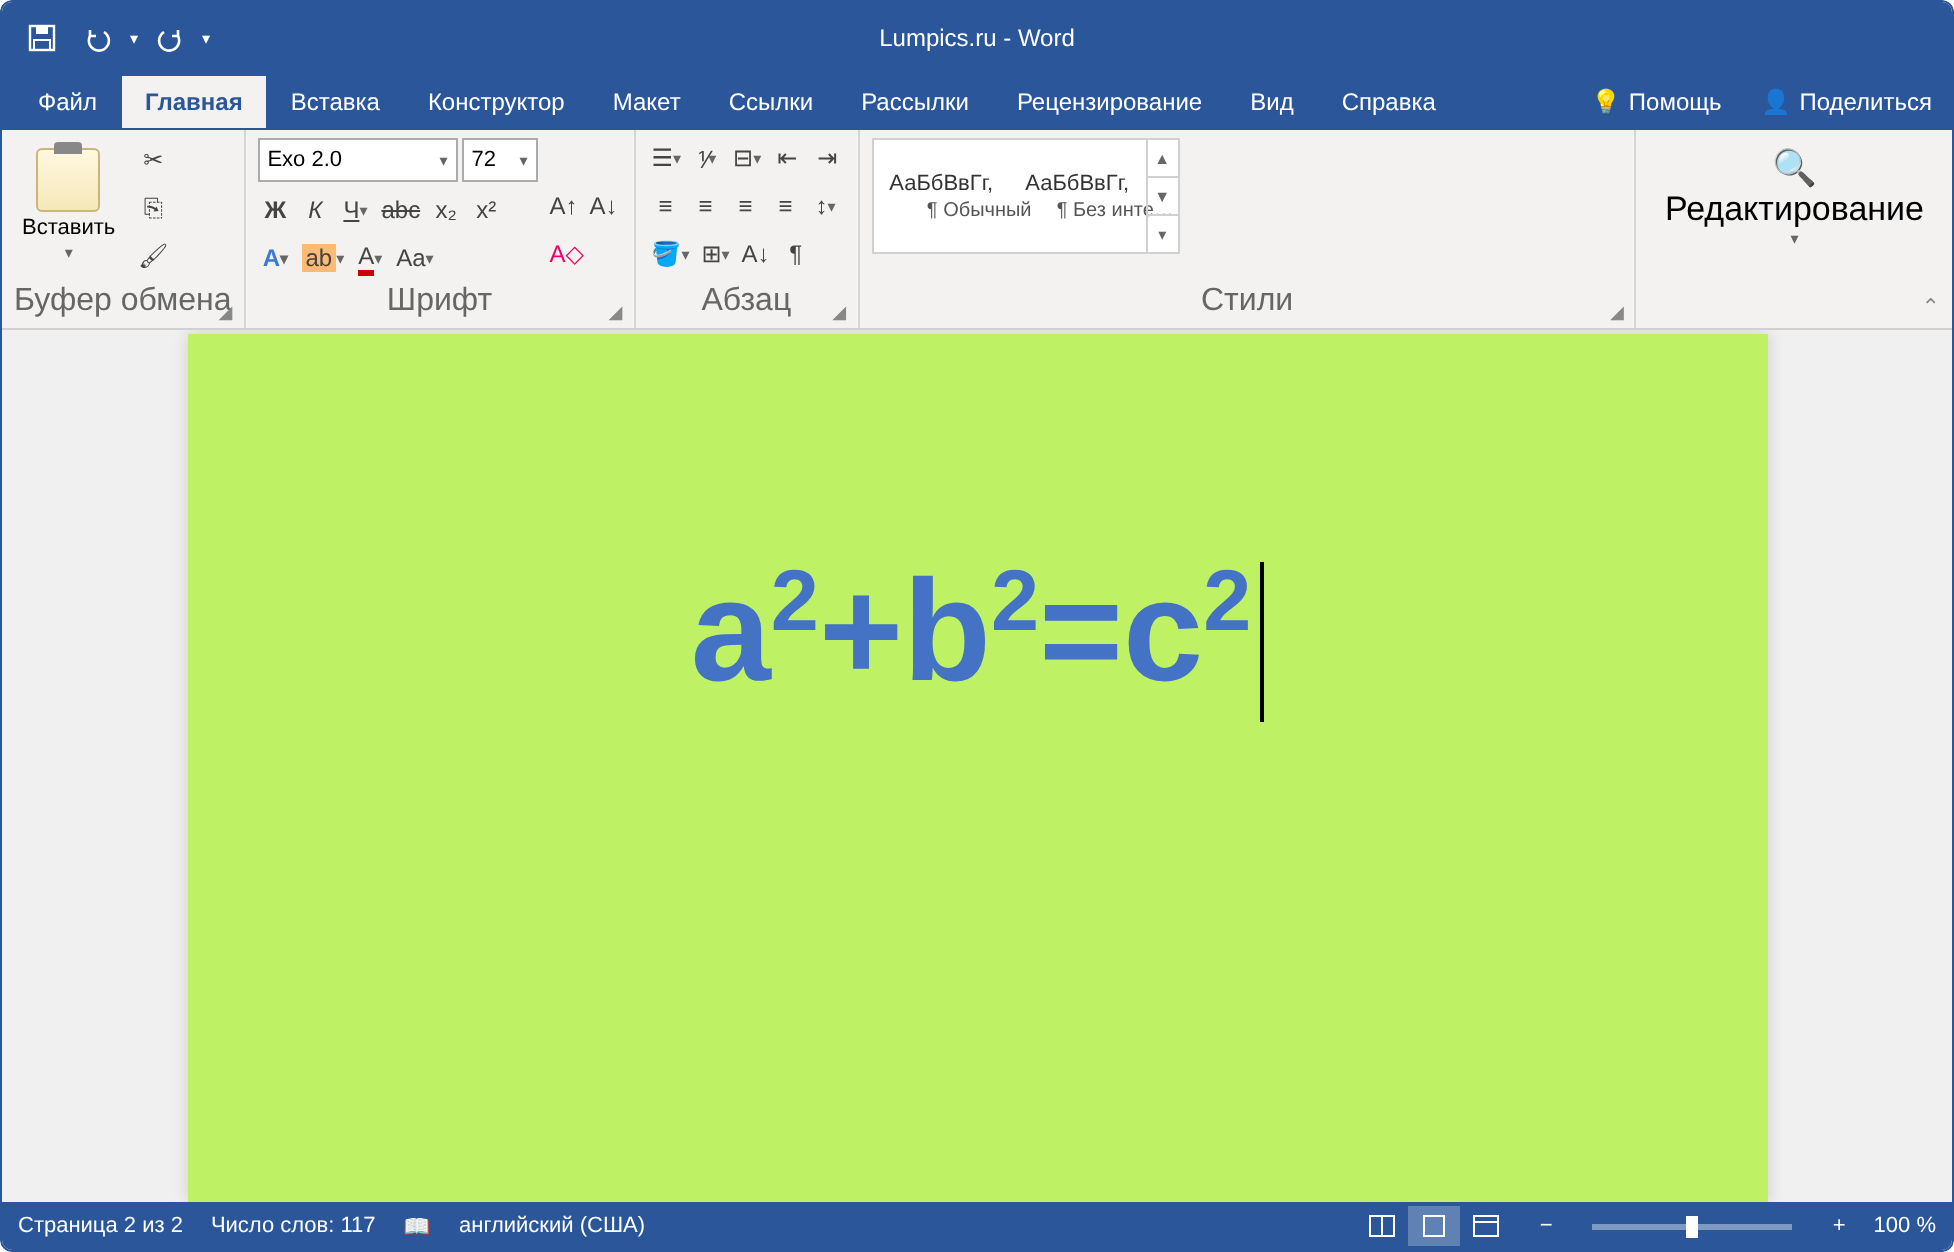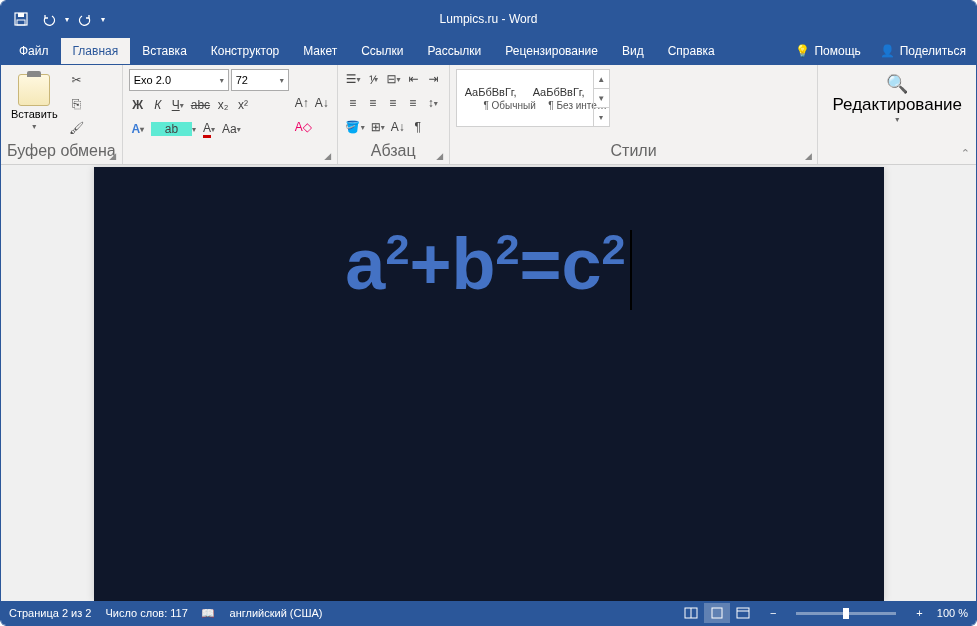--- a/index.html
+++ b/index.html
@@ -8,52 +8,52 @@
 .titlebar { background: #2b579a; color: #fff; height: 36px; display: flex; align-items: center; font-size: 12px; position: relative; }
 .qat { display: flex; align-items: center; gap: 4px; padding: 0 8px; }
 .qat .qbtn { width: 24px; height: 24px; display: flex; align-items: center; justify-content: center; color: #fff; cursor: pointer; }
 .title-center { position: absolute; left: 50%; transform: translateX(-50%); font-size: 12px; }
 .title-right { margin-left: auto; display: flex; align-items: center; gap: 2px; padding-right: 0; }
 .user-area { display: flex; align-items: center; gap: 6px; padding: 0 8px; font-size: 12px; }
 .avatar { width: 22px; height: 22px; border-radius: 2px; background: #8b5a3c; display: flex; align-items: center; justify-content: center; font-size: 14px; }
 .winbtn { width: 46px; height: 36px; display: flex; align-items: center; justify-content: center; color: #fff; cursor: pointer; font-size: 12px; }
 .tabs { background: #2b579a; height: 28px; display: flex; align-items: center; padding: 0 0 0 6px; }
 .tab { color: #fff; font-size: 12px; padding: 6px 12px; cursor: pointer; }
-.tab.active { background: #f3f2f1; color: #2b579a; }
+.tab.active { background: #f3f2f1; color: #2b579a; font-weight: bold; }
 .right-tabs { margin-left: auto; display: flex; }
 .help-tab, .share-tab { color: #fff; font-size: 12px; padding: 6px 10px; cursor: pointer; display: flex; align-items: center; gap: 4px; }
 .ribbon { background: #f3f2f1; height: 100px; display: flex; border-bottom: 1px solid #d0d0d0; position: relative; }
 .ribbon-group { border-right: 1px solid #d6d6d6; padding: 4px 6px 2px 6px; display: flex; flex-direction: column; position: relative; }
 .ribbon-group-content { flex: 1; display: flex; align-items: flex-start; gap: 4px; }
 .ribbon-group-label { font-size: 16px; color: #666; text-align: center; padding: 2px 0; position: relative; }
 .dlg-launcher { position: absolute; bottom: 2px; right: 3px; width: 12px; height: 12px; font-size: 9px; color: #888; cursor: pointer; display: flex; align-items: center; justify-content: center; }
 .rbtn { min-width: 22px; height: 22px; display: flex; align-items: center; justify-content: center; font-size: 12px; color: #444; cursor: pointer; padding: 0 3px; }
 .rbtn.small { min-width: 18px; height: 20px; padding: 0 2px; }
 .row { display: flex; gap: 2px; align-items: center; }
 .col { display: flex; flex-direction: column; gap: 2px; }
 .paste-btn { display: flex; flex-direction: column; align-items: center; gap: 2px; padding: 4px; cursor: pointer; height: 66px; justify-content: center; }
 .paste-icon { width: 32px; height: 32px; background: linear-gradient(#fff8e0, #f5e8b8); border: 1px solid #c9b678; border-radius: 3px; position: relative; }
 .paste-icon::before { content: ''; position: absolute; top: -4px; left: 50%; transform: translateX(-50%); width: 14px; height: 6px; background: #888; border-radius: 2px 2px 0 0; }
 .paste-label { font-size: 11px; text-align: center; }
 .font-row { display: flex; gap: 2px; }
 .font-name { width: 100px; height: 22px; border: 1px solid #ababab; background: #fff; font-size: 11px; padding: 0 4px; display: flex; align-items: center; justify-content: space-between; }
-.font-size { width: 58px; height: 22px; border: 1px solid #ababab; background: #fff; font-size: 11px; padding: 0 4px; display: flex; align-items: center; justify-content: space-between; }
+.font-size { width: 38px; height: 22px; border: 1px solid #ababab; background: #fff; font-size: 11px; padding: 0 4px; display: flex; align-items: center; justify-content: space-between; }
 .dd { font-size: 8px; color: #666; }
 .style-box { width: 68px; height: 56px; border: 1px solid transparent; display: flex; flex-direction: column; align-items: center; justify-content: center; cursor: pointer; padding: 2px; }
 .style-preview { font-size: 11px; color: #333; margin-bottom: 2px; }
 .style-preview.big { font-size: 20px; font-weight: bold; }
 .style-name { font-size: 10px; color: #555; white-space: nowrap; overflow: hidden; text-overflow: ellipsis; width: 100%; text-align: center; margin-left: 38px; }
 .style-gallery { display: flex; border: 1px solid #d0d0d0; background: #fff; }
 .gallery-scroll { width: 16px; display: flex; flex-direction: column; border-left: 1px solid #d0d0d0; }
 .gallery-scroll div { flex: 1; display: flex; align-items: center; justify-content: center; font-size: 8px; color: #666; border-bottom: 1px solid #d0d0d0; cursor: pointer; }
 .gallery-scroll div:last-child { border-bottom: none; }
 .edit-btn { display: flex; flex-direction: column; align-items: center; padding: 4px 8px; cursor: pointer; }
 .collapse-btn { position: absolute; bottom: 4px; right: 6px; font-size: 11px; color: #888; cursor: pointer; }
 .document-area { flex: 1; background: #f0f0f0; display: flex; justify-content: center; overflow: hidden; position: relative; }
-.page { background: #0f172a; width: 790px; margin-top: 2px; box-shadow: 0 0 8px rgba(0,0,0,0.15); padding: 56px 40px; }
+.page { background: #bef264; width: 790px; margin-top: 2px; box-shadow: 0 0 8px rgba(0,0,0,0.15); padding: 108px 40px; }
 .equation { font-size: 72px; font-weight: bold; color: #4472c4; text-align: center; position: relative; }
 .equation sup { font-size: 0.6em; vertical-align: super; }
 .cursor { display: inline-block; width: 2px; height: 80px; background: #000; margin-left: 4px; vertical-align: middle; }
 .statusbar { height: 24px; background: #2b579a; color: #fff; display: flex; align-items: center; font-size: 11px; padding: 0 8px; gap: 14px; }
 .statusbar .spacer { flex: 1; }
 .view-btns { display: flex; gap: 0; }
 .vbtn { width: 26px; height: 20px; display: flex; align-items: center; justify-content: center; cursor: pointer; color: #fff; }
 .vbtn.active { background: rgba(255,255,255,0.25); }
 .zoom-slider { width: 100px; height: 3px; background: rgba(255,255,255,0.4); position: relative; margin: 0 6px; }
 .zoom-thumb { position: absolute; left: 50%; top: -4px; width: 6px; height: 11px; background: #fff; transform: translateX(-50%); }
@@ -159,40 +159,41 @@
               </div>
             <div class="rbtn small">
                 <s>abc</s>
               </div>
             <div class="rbtn small">x₂</div>
             <div class="rbtn small">x²</div>
           </div>
           <div class="row">
             <div class="rbtn small" style="color:#3a7bd5;font-weight:bold;">A<span class="dd">▾</span></div>
             <div class="rbtn small">
-                <span style="background:#5eead4;padding:0 14px;">ab</span>
+                <span style="background:#fdba74;padding:0 2px;">ab</span>
                 <span class="dd">▾</span>
               </div>
             <div class="rbtn small">
                 <span style="border-bottom:3px solid #c00;">A</span>
                 <span class="dd">▾</span>
               </div>
             <div class="rbtn small">Aa<span class="dd">▾</span></div>
           </div>
         </div>
         <div class="col" style="gap:4px;padding-top:24px;">
           <div class="row">
             <div class="rbtn small">A↑</div>
             <div class="rbtn small">A↓</div>
           </div>
           <div class="row">
             <div class="rbtn small" style="color:#e06;">A◇</div>
           </div>
         </div>
       </div>
+      <div class="ribbon-group-label">Шрифт</div>
       <div class="dlg-launcher">◢</div>
     </div>
 
     <div class="ribbon-group">
       <div class="ribbon-group-content">
         <div class="col" style="gap:4px;">
           <div class="row">
             <div class="rbtn small">☰<span class="dd">▾</span></div>
             <div class="rbtn small">⅟<span class="dd">▾</span></div>
             <div class="rbtn small">⊟<span class="dd">▾</span></div>

